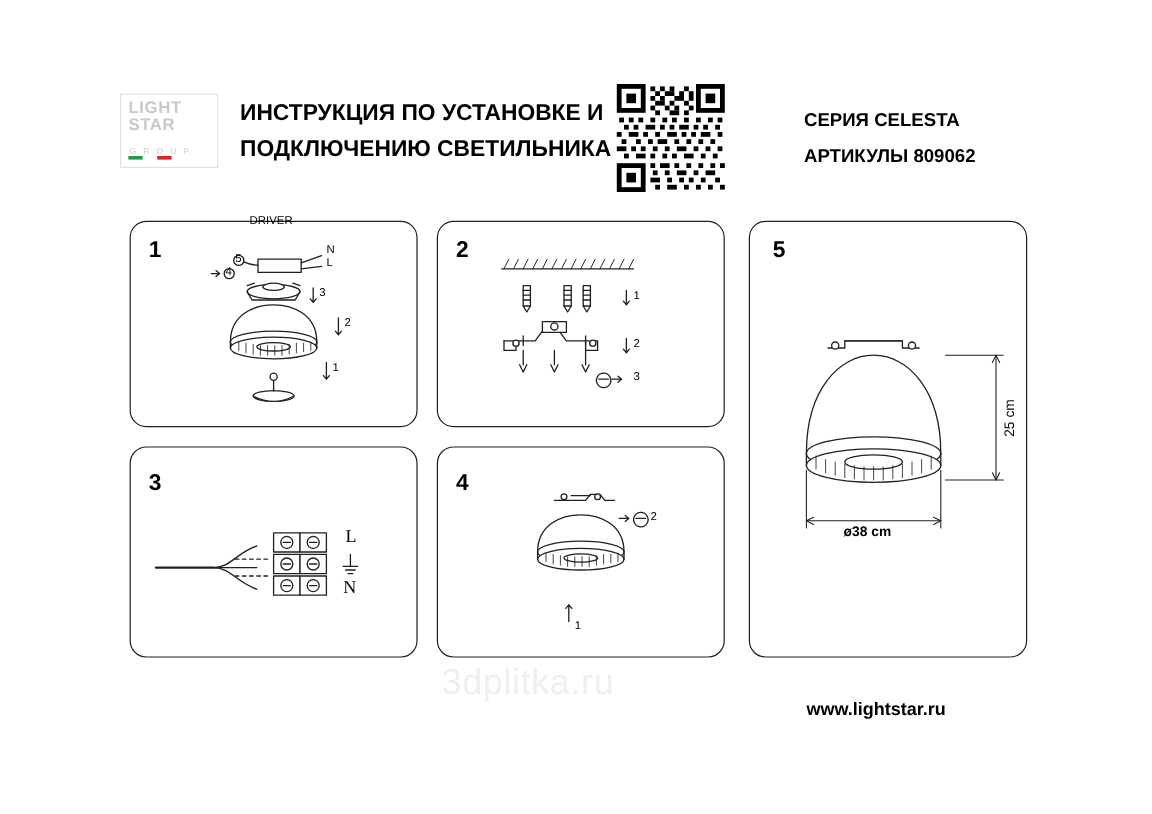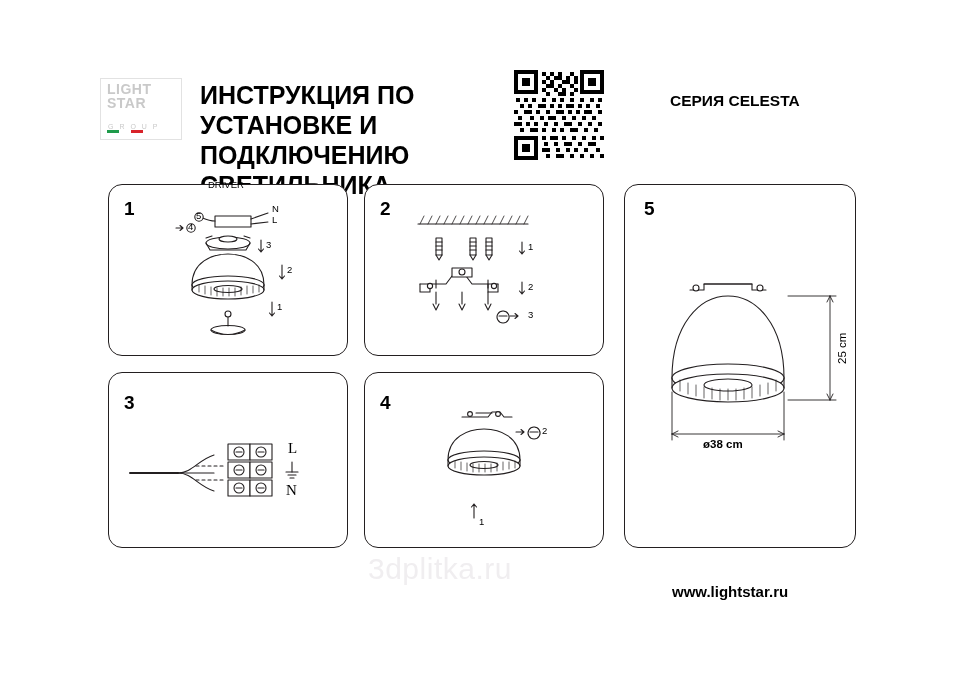--- a/index.html
+++ b/index.html
@@ -69,21 +69,21 @@
   .flag-g { background: #1f9b4b; }
   .flag-w { background: #ffffff; }
   .flag-r { background: #d8232a; }
 
   .title {
     position: absolute;
     left: 100px;
     top: 18px;
     width: 320px;
     font-weight: bold;
-    font-size: 25px;
+    font-size: 19px;
     line-height: 30px;
     color: #000000;
   }
 
   .qr {
     position: absolute;
     left: 412px;
     top: 6px;
     width: 94px;
     height: 94px;
@@ -323,20 +323,21 @@
           <rect x="58" y="86" width="4" height="4"></rect>
             <rect x="68" y="86" width="4" height="4"></rect>
           <rect x="78" y="86" width="4" height="4"></rect>
             <rect x="88" y="86" width="4" height="4"></rect>
         </g>
       </svg>
     </div>
 
     <div class="series-block">
       <div class="series-line">СЕРИЯ CELESTA</div>
+      <div class="series-line">АРТИКУЛЫ 809062</div>
     </div>
   </div>
 
   <div class="panel p1"></div>
   <div class="panel p2"></div>
   <div class="panel p3"></div>
   <div class="panel p4"></div>
   <div class="panel p5"></div>
 
   <div class="panel-num n1">1</div>

